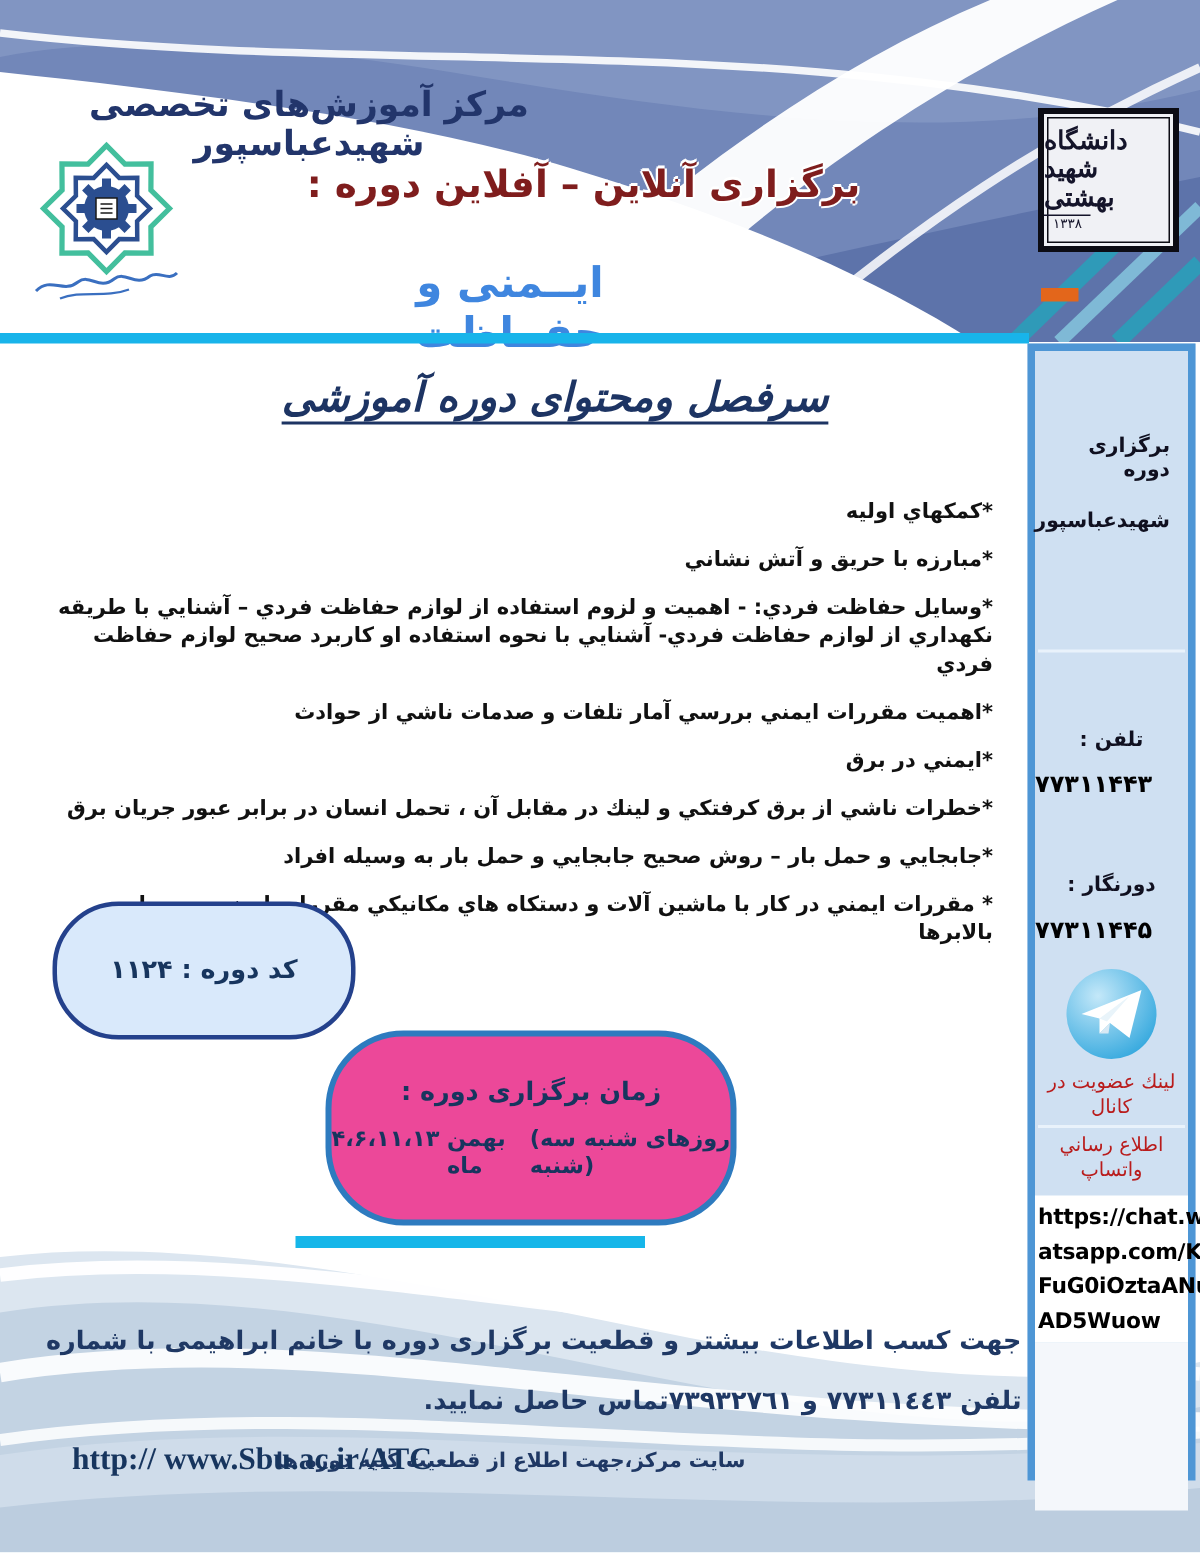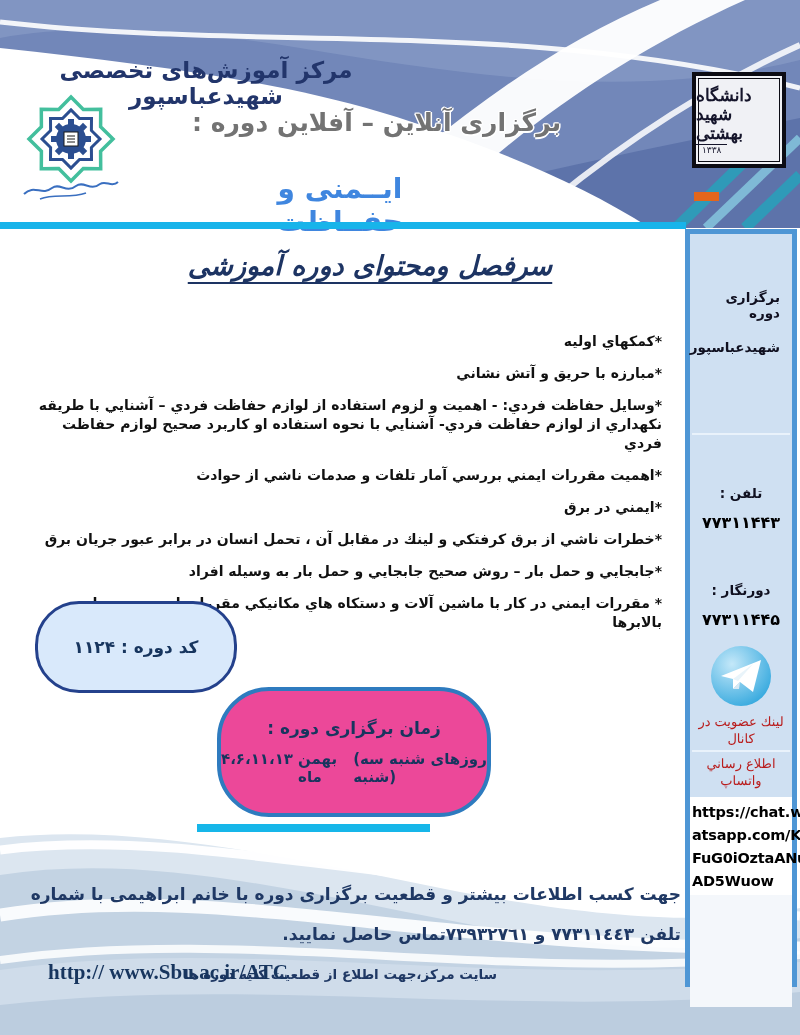--- a/index.html
+++ b/index.html
@@ -4,22 +4,22 @@
 <style>
   html,body{margin:0;padding:0;background:#fff;}
   .page{position:relative;width:800px;height:1035px;overflow:hidden;background:#ffffff;
         font-family:"DejaVu Sans",sans-serif;}
   svg{display:block;}
 
   
   .header-waves{position:absolute;top:0;left:0;z-index:1;}
   .org-title{position:absolute;top:57px;left:6px;width:400px;z-index:3;
              direction:rtl;text-align:center;font-size:23px;font-weight:800;color:#22356b;}
-  .mode-line{position:absolute;top:108px;left:192px;width:370px;z-index:3;direction:rtl;text-align:left;
-             font-size:25px;font-weight:800;color:#737373;
+  .mode-line{position:absolute;top:108px;left:204px;width:370px;z-index:3;direction:rtl;text-align:center;
+             font-size:25px;font-weight:800;color:#7f1d1d;
              text-shadow:-1.5px 0 #fff,1.5px 0 #fff,0 -1.5px #fff,0 1.5px #fff,1px 1px #fff,-1px -1px #fff;}
   .course-name{position:absolute;top:172px;left:210px;width:260px;z-index:3;direction:rtl;text-align:center;
              font-size:28px;font-weight:800;color:#3f86df;
              text-shadow:-1.5px 0 #fff,1.5px 0 #fff,0 -1.5px #fff,0 1.5px #fff,2px 2px 0 #fff;}
   .atc-logo{position:absolute;top:94px;left:24px;z-index:3;}
   .signature{position:absolute;top:176px;left:20px;z-index:3;}
   .univ-logo{position:absolute;top:72px;left:692px;width:86px;height:88px;z-index:3;
              background:#f0f1f5;border:4px solid #0c0c14;box-shadow:inset 0 0 0 2px #f0f1f5,inset 0 0 0 3px #0c0c14;
              display:flex;flex-direction:column;align-items:flex-start;justify-content:center;
              font-family:"DejaVu Serif",serif;color:#14142a;}
@@ -44,21 +44,21 @@
              color:#17355e;}
   .pill-date .pd-title{direction:rtl;font-size:17px;font-weight:800;}
   .pill-date .pd-line{display:flex;direction:ltr;gap:5px;font-size:15px;font-weight:800;}
   .cyan-bar{position:absolute;top:824px;left:197px;width:233px;height:8px;background:#16b6e9;z-index:3;}
 
   
   .sidebar{position:absolute;top:229px;left:685px;width:112px;height:758px;z-index:2;
            background:#cfe0f2;border:5px solid #4e96d5;box-sizing:border-box;color:#101020;}
   .sb-top-line{direction:rtl;text-align:right;padding:0 12px 0 0;font-size:13.5px;font-weight:800;}
   .sb-label{direction:rtl;text-align:center;font-size:13.5px;font-weight:800;}
-  .sb-number{text-align:center;font-size:16px;font-weight:800;letter-spacing:1px;color:#000;}
+  .sb-number{font-size:16px;font-weight:800;letter-spacing:1px;color:#000;}
   .sb-sep{height:2px;background:#e9f2fb;margin:0 2px;}
   .tg-wrap{display:flex;justify-content:center;margin-top:16px;}
   .sb-channel{direction:rtl;text-align:center;font-size:13px;color:#b91c1c;
               font-family:"DejaVu Serif",serif;line-height:17px;}
   .sb-url{background:#fff;direction:ltr;text-align:left;font-size:14.5px;font-weight:700;
           letter-spacing:-0.2px;color:#000;line-height:23px;padding:4px 0 2px 2px;}
   .sb-bottom{background:#f4f7fb;height:112px;}
 
   
   .footer-waves{position:absolute;top:820px;left:0;z-index:1;}

